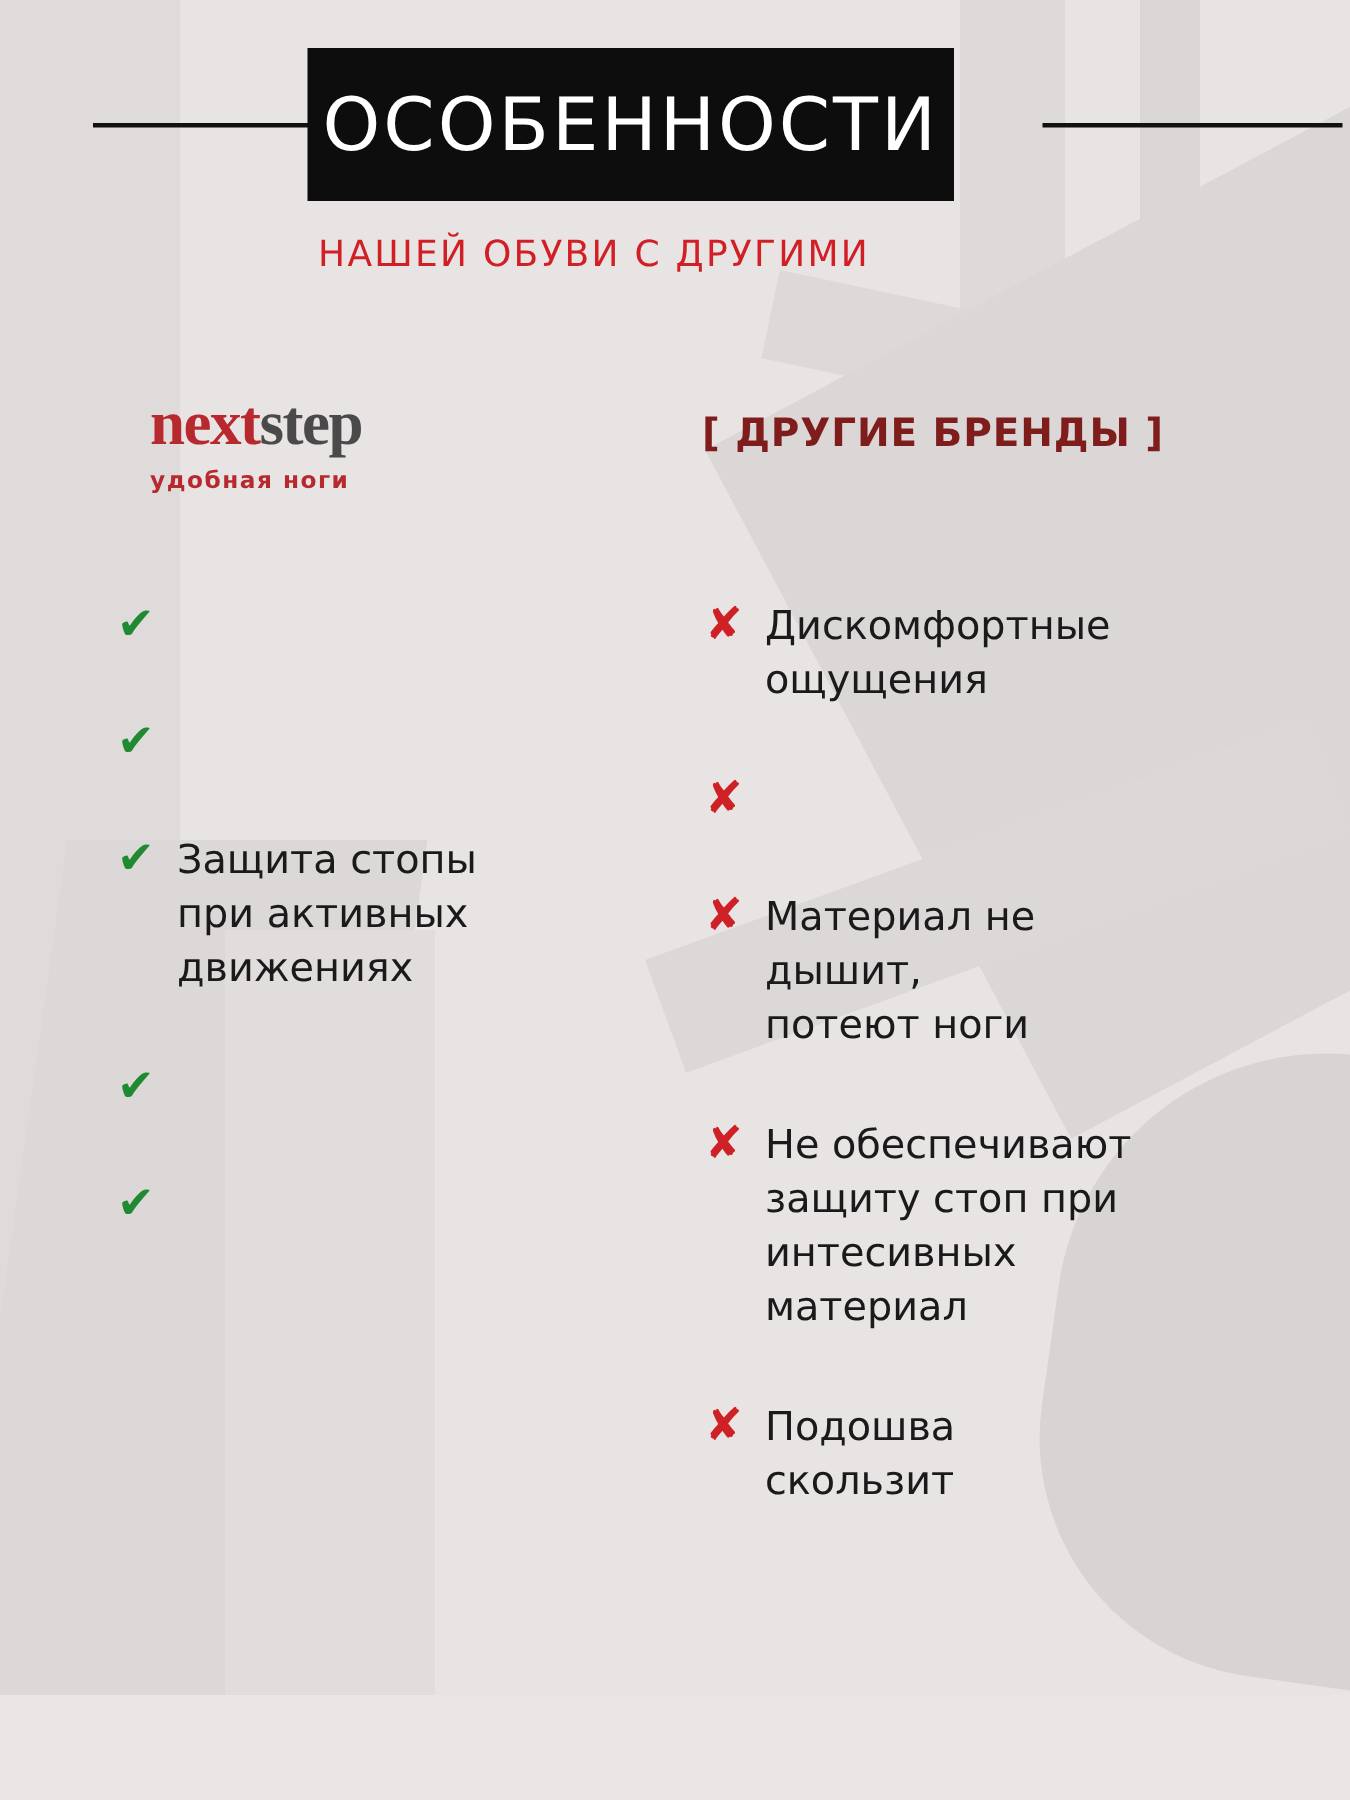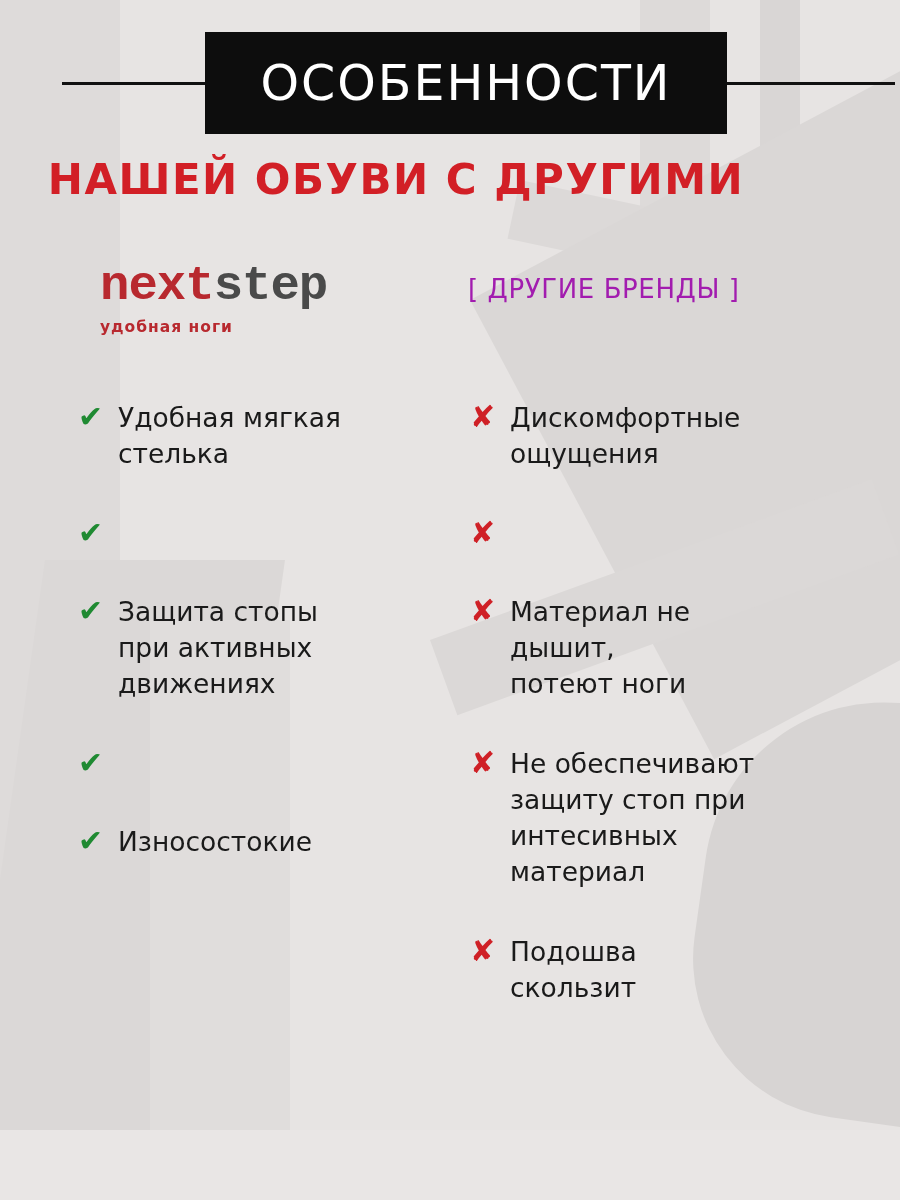--- a/index.html
+++ b/index.html
@@ -129,21 +129,21 @@
     height: 3px;
     background: #111;
   }
   .title-rule.left  { left: 62px;  width: 145px; }
   .title-rule.right { left: 695px; width: 200px; }
 
   .title-block {
     position: absolute;
     left: 205px;
     top: 32px;
-    width: 522px;
+    width: 431px;
     height: 102px;
     background: #0d0d0d;
     display: flex;
     align-items: center;
     justify-content: center;
   }
   .title-block span {
     color: #ffffff;
     font-size: 49px;
     letter-spacing: 2px;
@@ -151,58 +151,58 @@
     font-family: "DejaVu Sans", sans-serif;
   }
 
   .subtitle {
     position: absolute;
     left: 0;
     top: 155px;
     width: 792px;
     text-align: center;
     color: #d21f26;
-    font-size: 42px;
+    font-size: 24px;
     letter-spacing: 1.5px;
-    font-weight: 700;
+    font-weight: 400;
     font-family: "DejaVu Sans", sans-serif;
   }
 
   
   .logo {
     position: absolute;
     left: 100px;
     top: 262px;
     width: 330px;
   }
   .logo-line {
-    font-size: 49px;
+    font-size: 42px;
     font-weight: 700;
     letter-spacing: -1px;
     line-height: 1;
-    font-family: Liberation Mono, monospace;
+    font-family: Liberation Serif, serif;
   }
   .logo-next { color: #b8292f; }
   .logo-step { color: #4a4a4a; }
   .logo-sub {
     margin-top: 7px;
     color: #b8292f;
     font-size: 15.5px;
     font-weight: 700;
     letter-spacing: 1px;
     font-family: "DejaVu Sans", sans-serif;
   }
 
   .other-head {
     position: absolute;
     left: 468px;
     top: 274px;
-    color: #a21caf;
+    color: #7f1d1d;
     font-size: 26px;
-    font-weight: 400;
+    font-weight: 700;
     letter-spacing: 0.6px;
     font-family: "DejaVu Sans", sans-serif;
   }
 
   
   .col {
     position: absolute;
     top: 400px;
   }
   .col-left  { left: 78px;  width: 360px; }
@@ -264,38 +264,35 @@
   <div class="logo">
     <div class="logo-line"><span class="logo-next">next</span><span class="logo-step">step</span></div>
     <div class="logo-sub">удобная  ноги</div>
   </div>
 
   <div class="other-head">[ ДРУГИЕ БРЕНДЫ ]</div>
 
   <div class="col col-left">
     <div class="item">
       <div class="mark mark-check">✔</div>
-      <div class="txt">Удобная мягкая
-стелька</div>
     </div>
     <div class="item">
       <div class="mark mark-check">✔</div>
     </div>
     <div class="item">
       <div class="mark mark-check">✔</div>
       <div class="txt">Защита стопы
 при  активных
 движениях</div>
     </div>
     <div class="item">
       <div class="mark mark-check">✔</div>
     </div>
     <div class="item">
       <div class="mark mark-check">✔</div>
-      <div class="txt">Износостокие</div>
     </div>
   </div>
 
   <div class="col col-right">
     <div class="item">
       <div class="mark mark-cross">✘</div>
       <div class="txt">Дискомфортные
 ощущения</div>
     </div>
     <div class="item">

